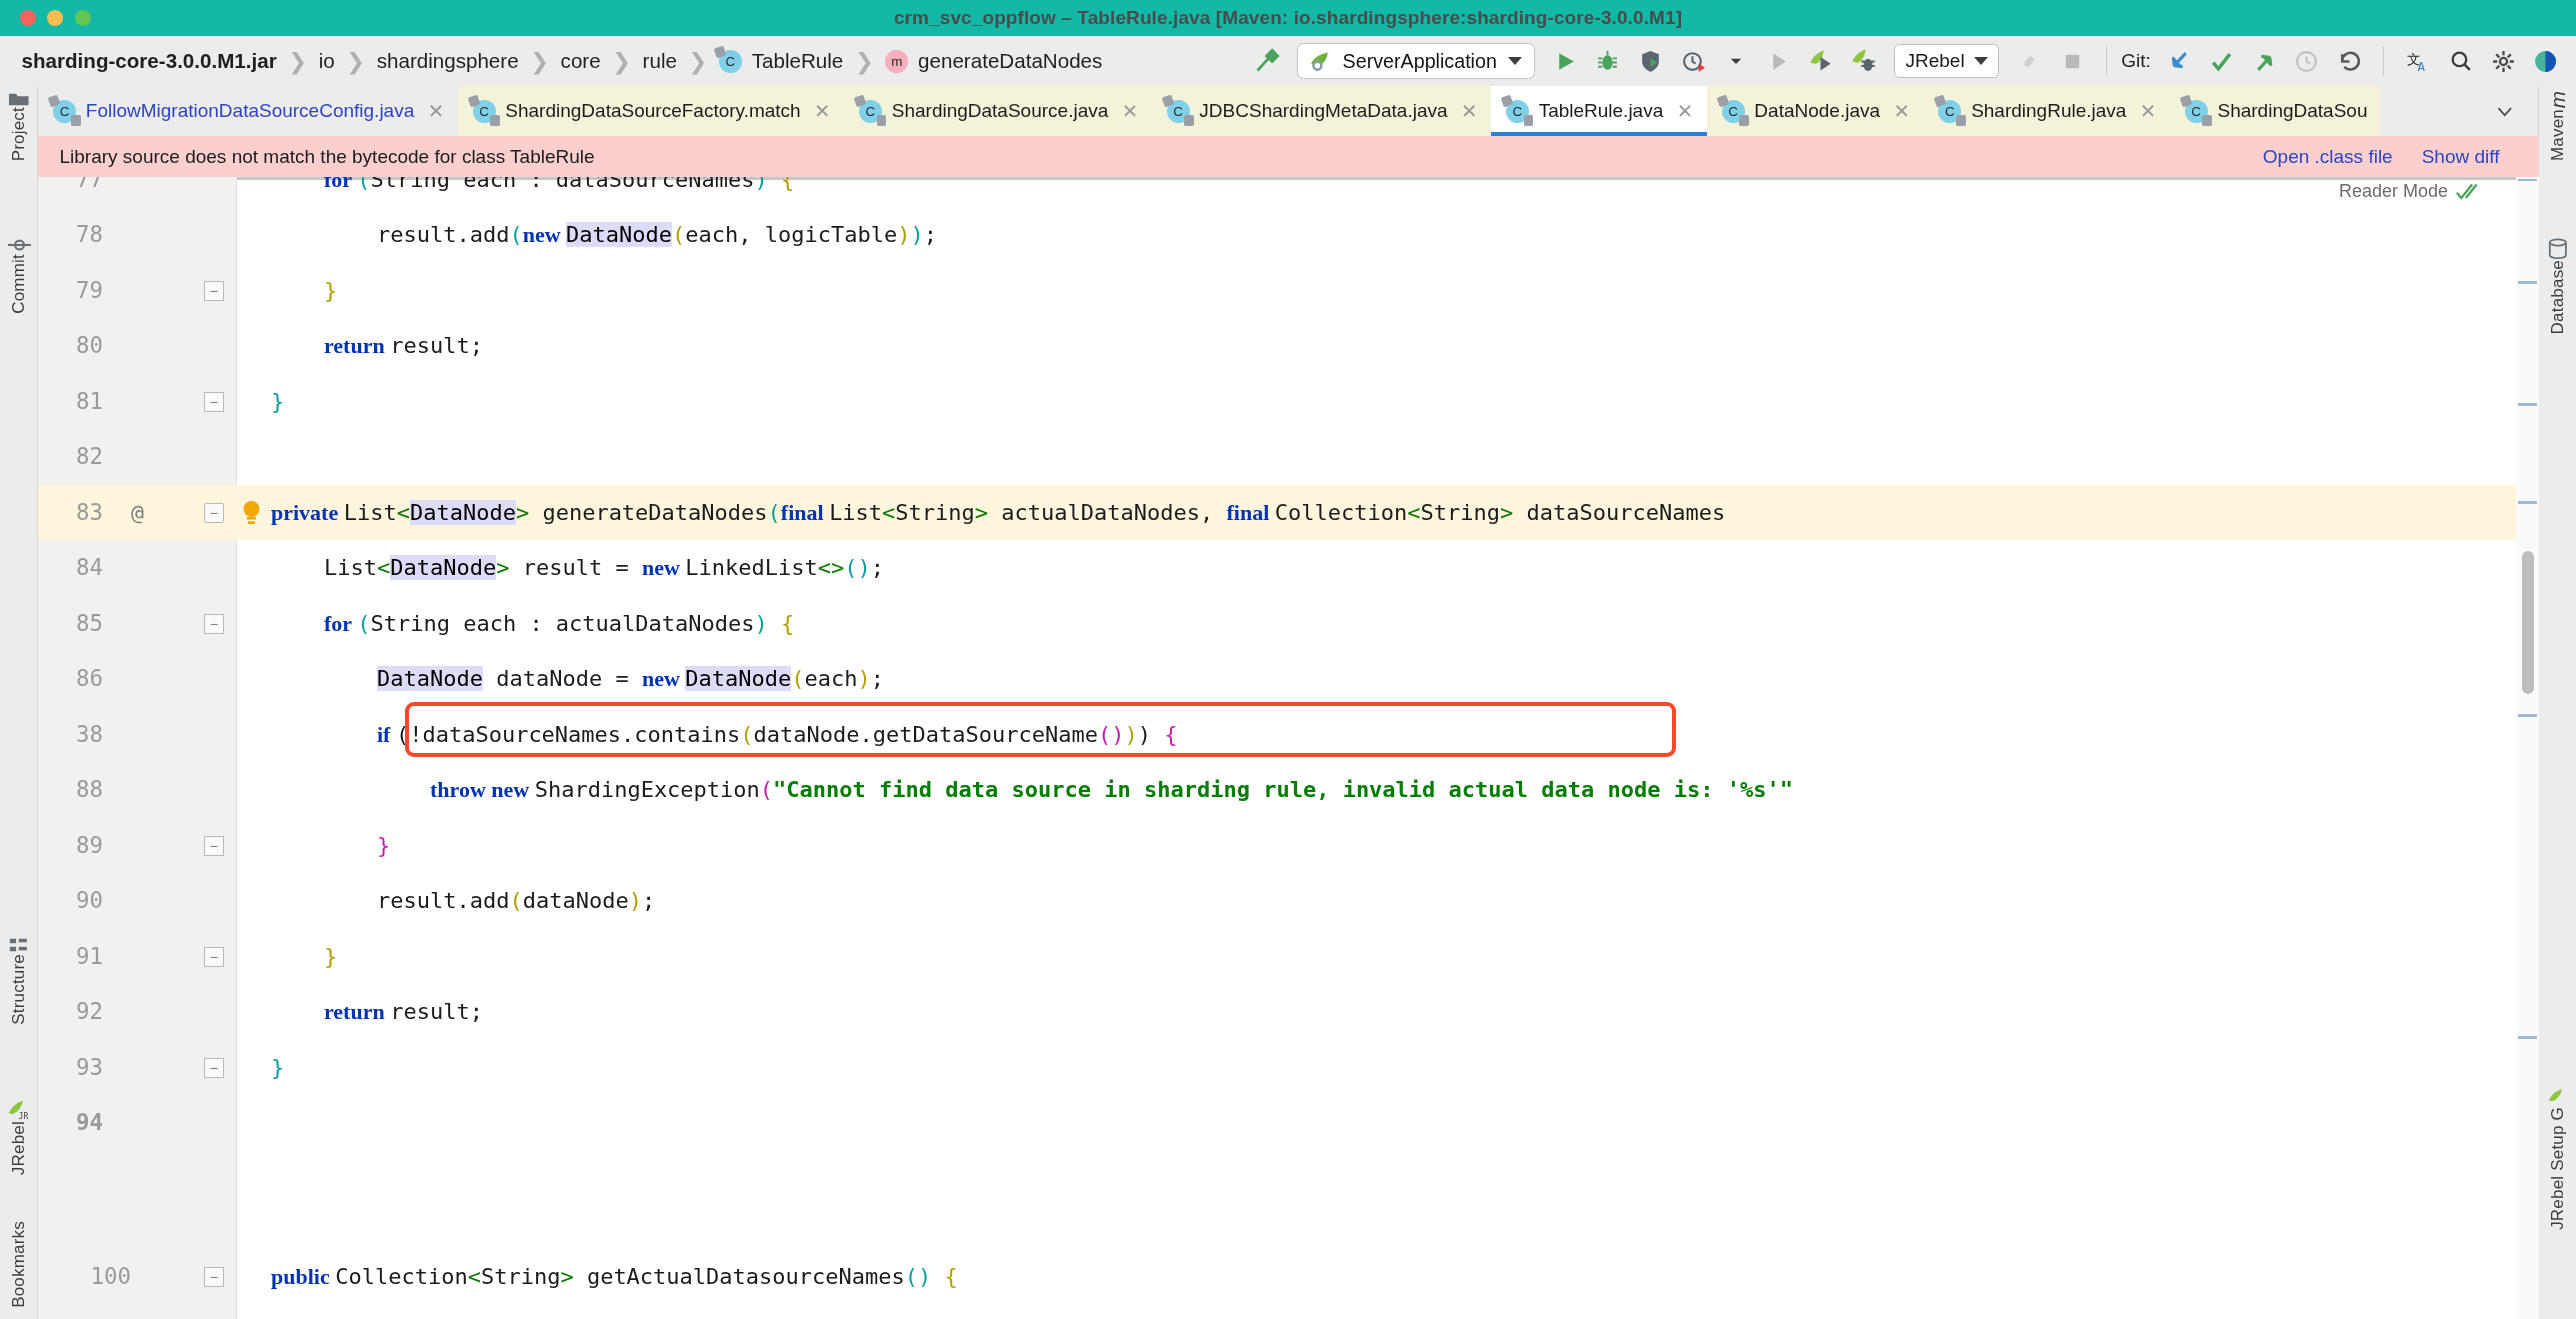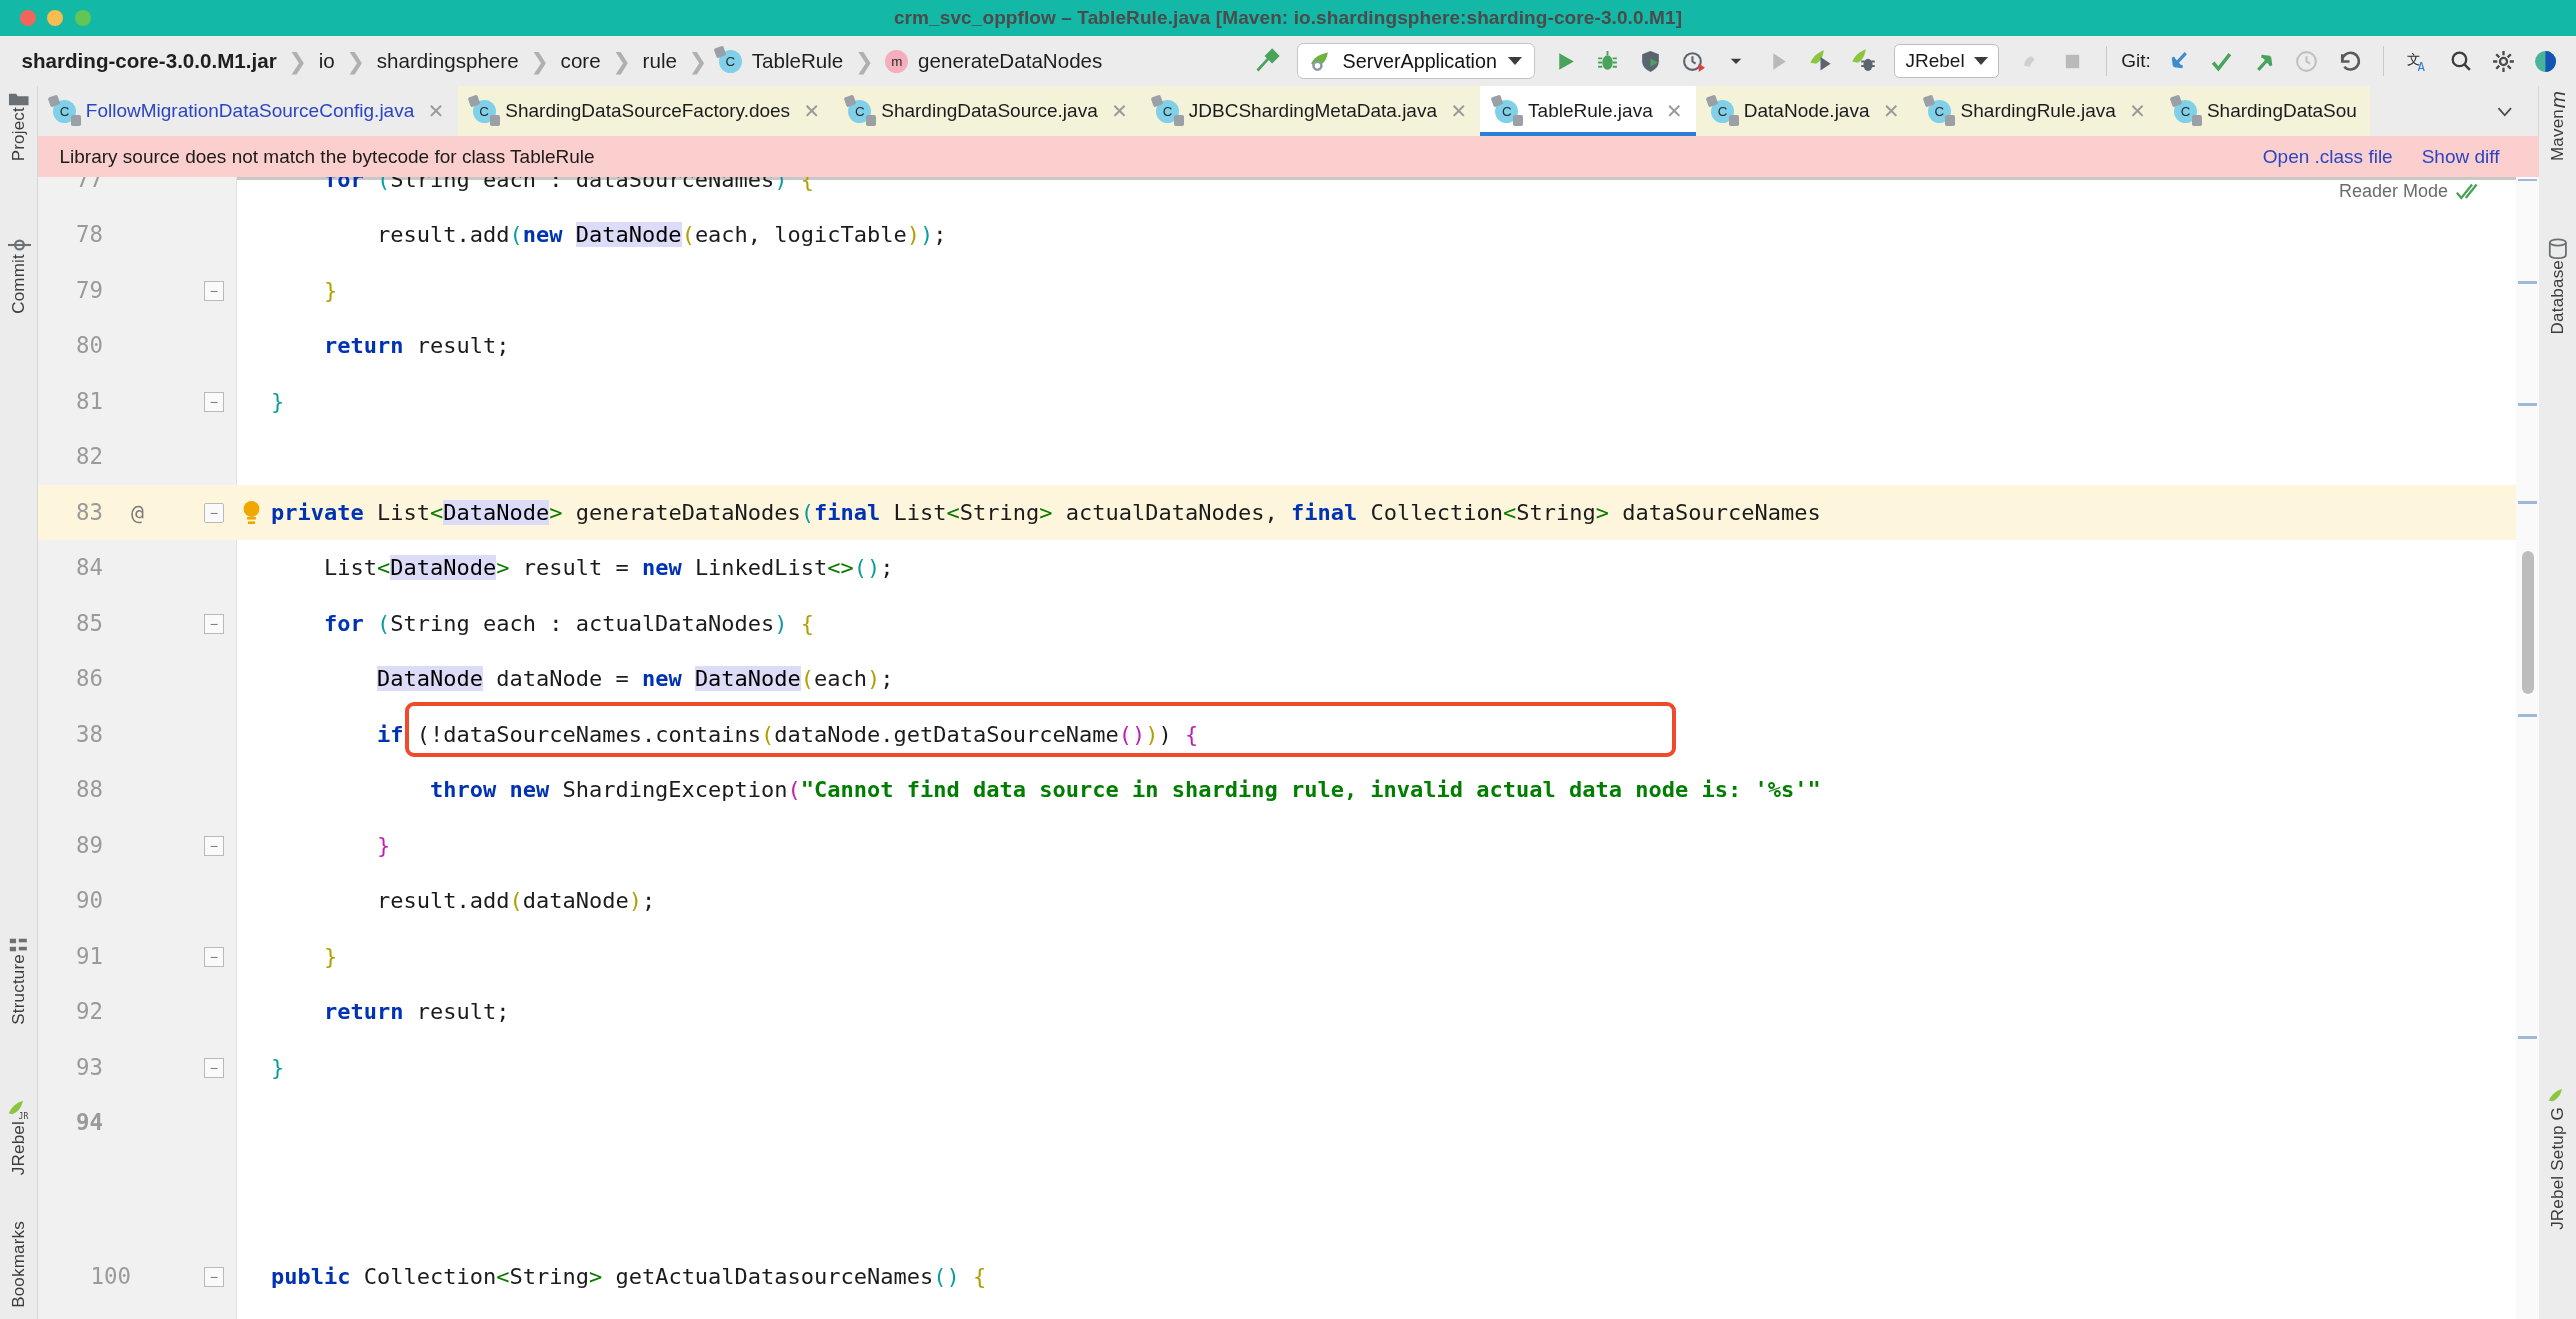--- a/index.html
+++ b/index.html
@@ -156,21 +156,21 @@
     background:#fafafa;color:#7a7a7a;font-size:14.3px;line-height:18px;text-align:center;
     font-family:"Liberation Sans",sans-serif;
   }
   .at-marker{position:absolute;left:93px;font-size:21.5px;color:#7a7a7a;
      font-family:"DejaVu Sans Mono",monospace;}
   .bulb{
     position:absolute;left:202px;width:23px;height:27px;
   }
 
   
-  .kw{color:#0033b3;font-weight:bold;}
+  .kw{color:#0033b3;font-weight:bold;font-family:Liberation Serif, serif;}
   .plain{color:#1b1b1b;}
   .str{color:#017d00;font-weight:bold;}
   .p1{color:#0a9e9e;} .p2{color:#b0a000;} .p3{color:#c21fb2;}
   .gnr{color:#0a7a00;}
   .ident-hl{background:#dcdcf8;}
 
   .redbox{
     position:absolute;border:4.5px solid #f04a2a;border-radius:9px;pointer-events:none;
   }
   .docline{font-size:19.7px;color:#555;font-family:"Liberation Sans",sans-serif;}
@@ -357,21 +357,21 @@
 
   <div class="tabsrow">
     <div class="lstrip-top"></div>
     <div class="tab blue">
       <span class="ticon">C</span>
       <span class="tlabel">FollowMigrationDataSourceConfig.java</span>
       <span class="tclose">✕</span>
     </div>
     <div class="tab yellow">
       <span class="ticon">C</span>
-      <span class="tlabel">ShardingDataSourceFactory.does</span>
+      <span class="tlabel">ShardingDataSourceFactory.match</span>
       <span class="tclose">✕</span>
     </div>
     <div class="tab yellow">
       <span class="ticon">C</span>
       <span class="tlabel">ShardingDataSource.java</span>
       <span class="tclose">✕</span>
     </div>
     <div class="tab yellow">
       <span class="ticon">C</span>
       <span class="tlabel">JDBCShardingMetaData.java</span>

